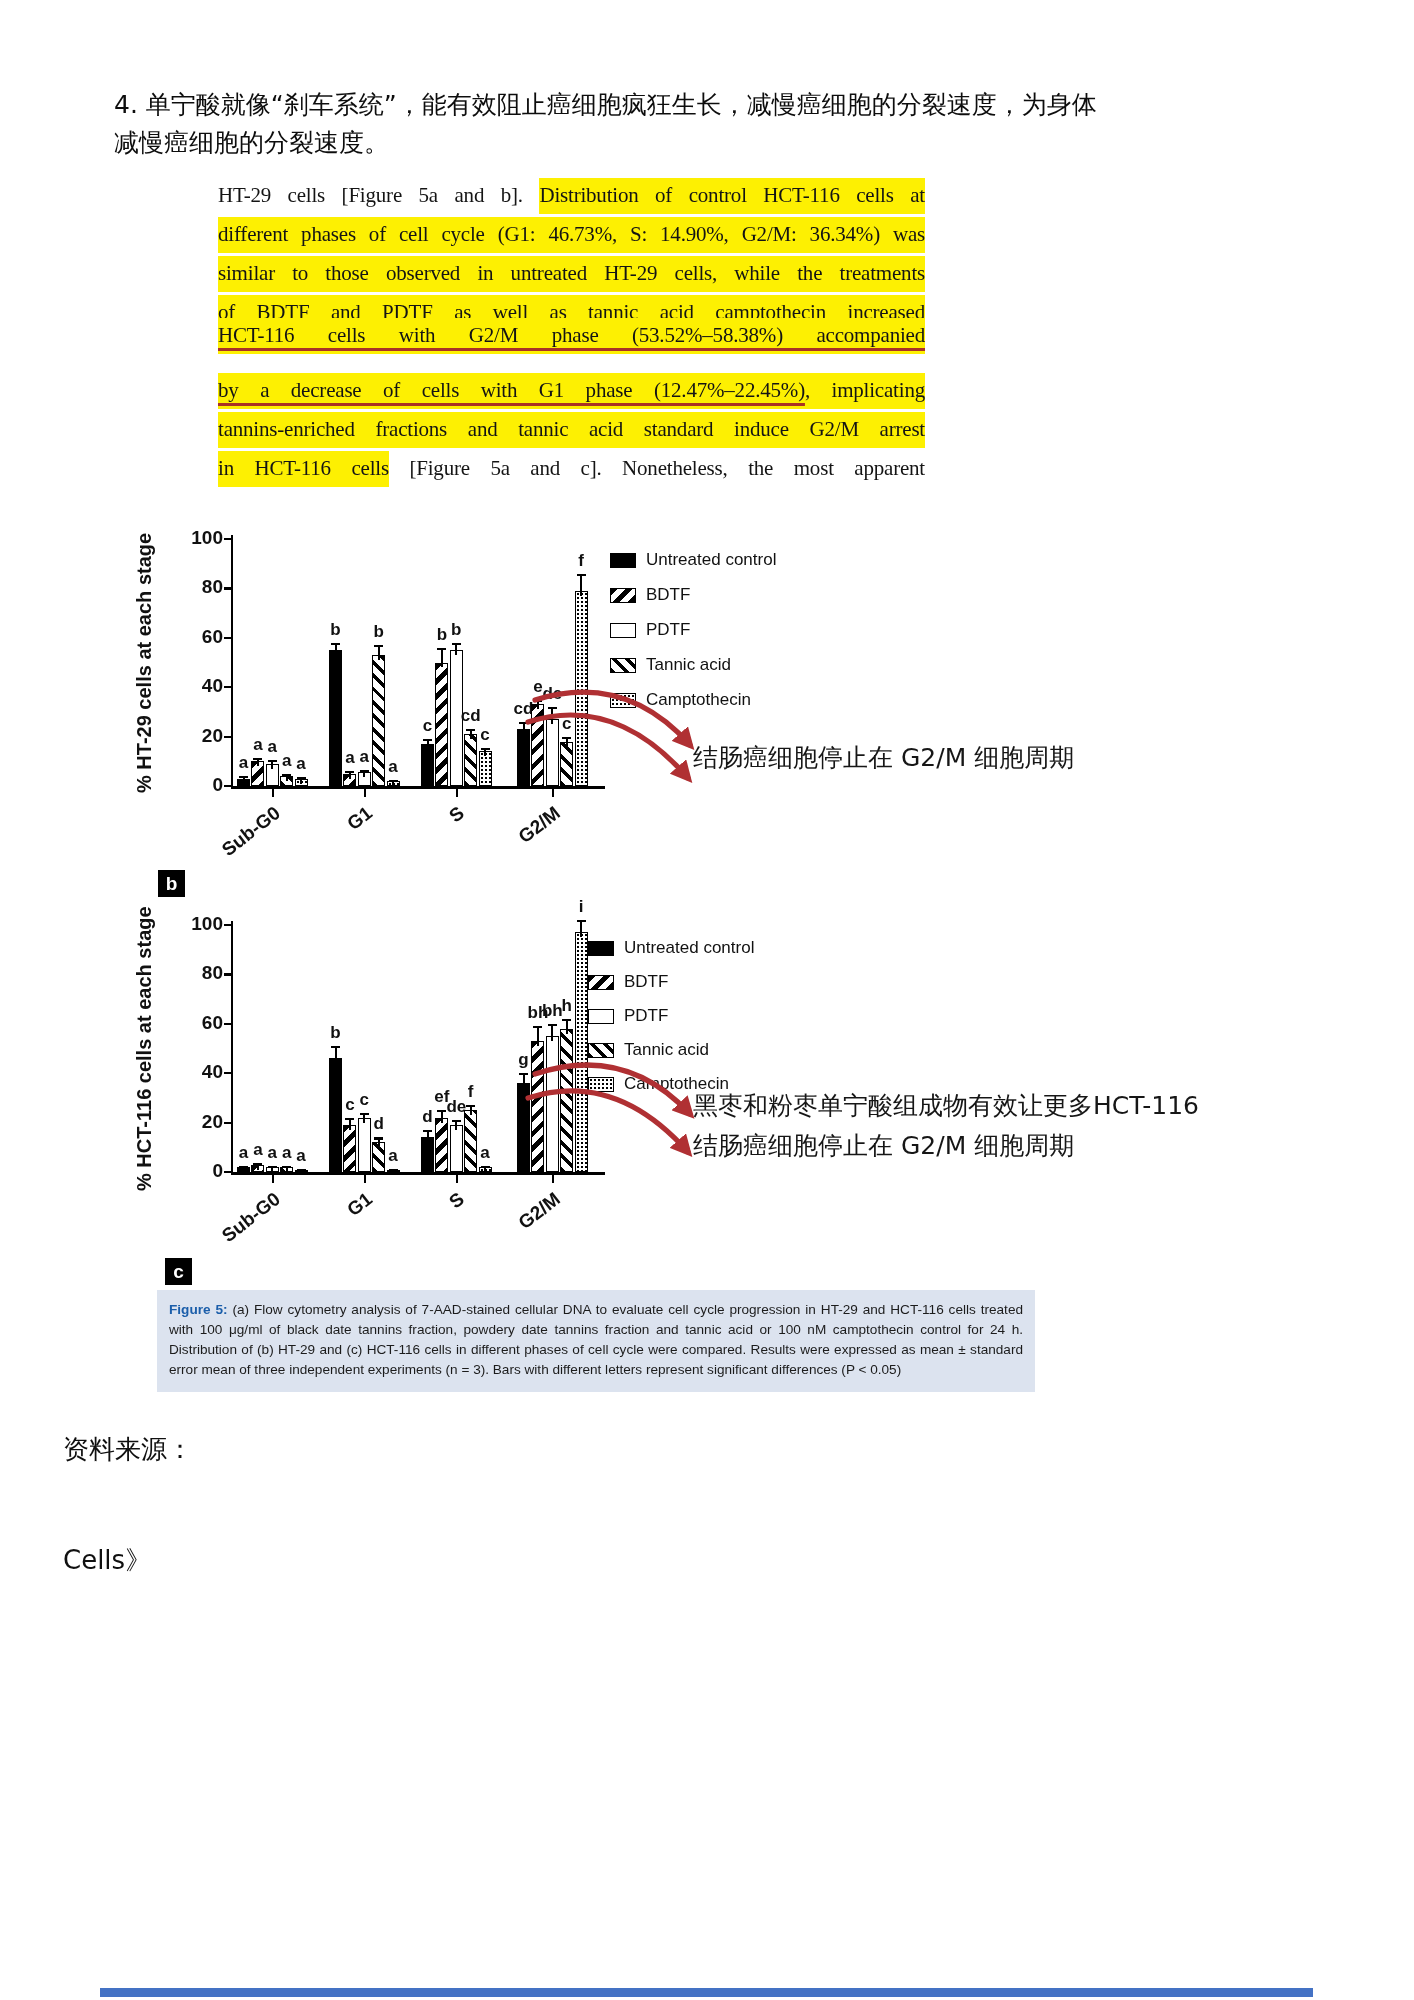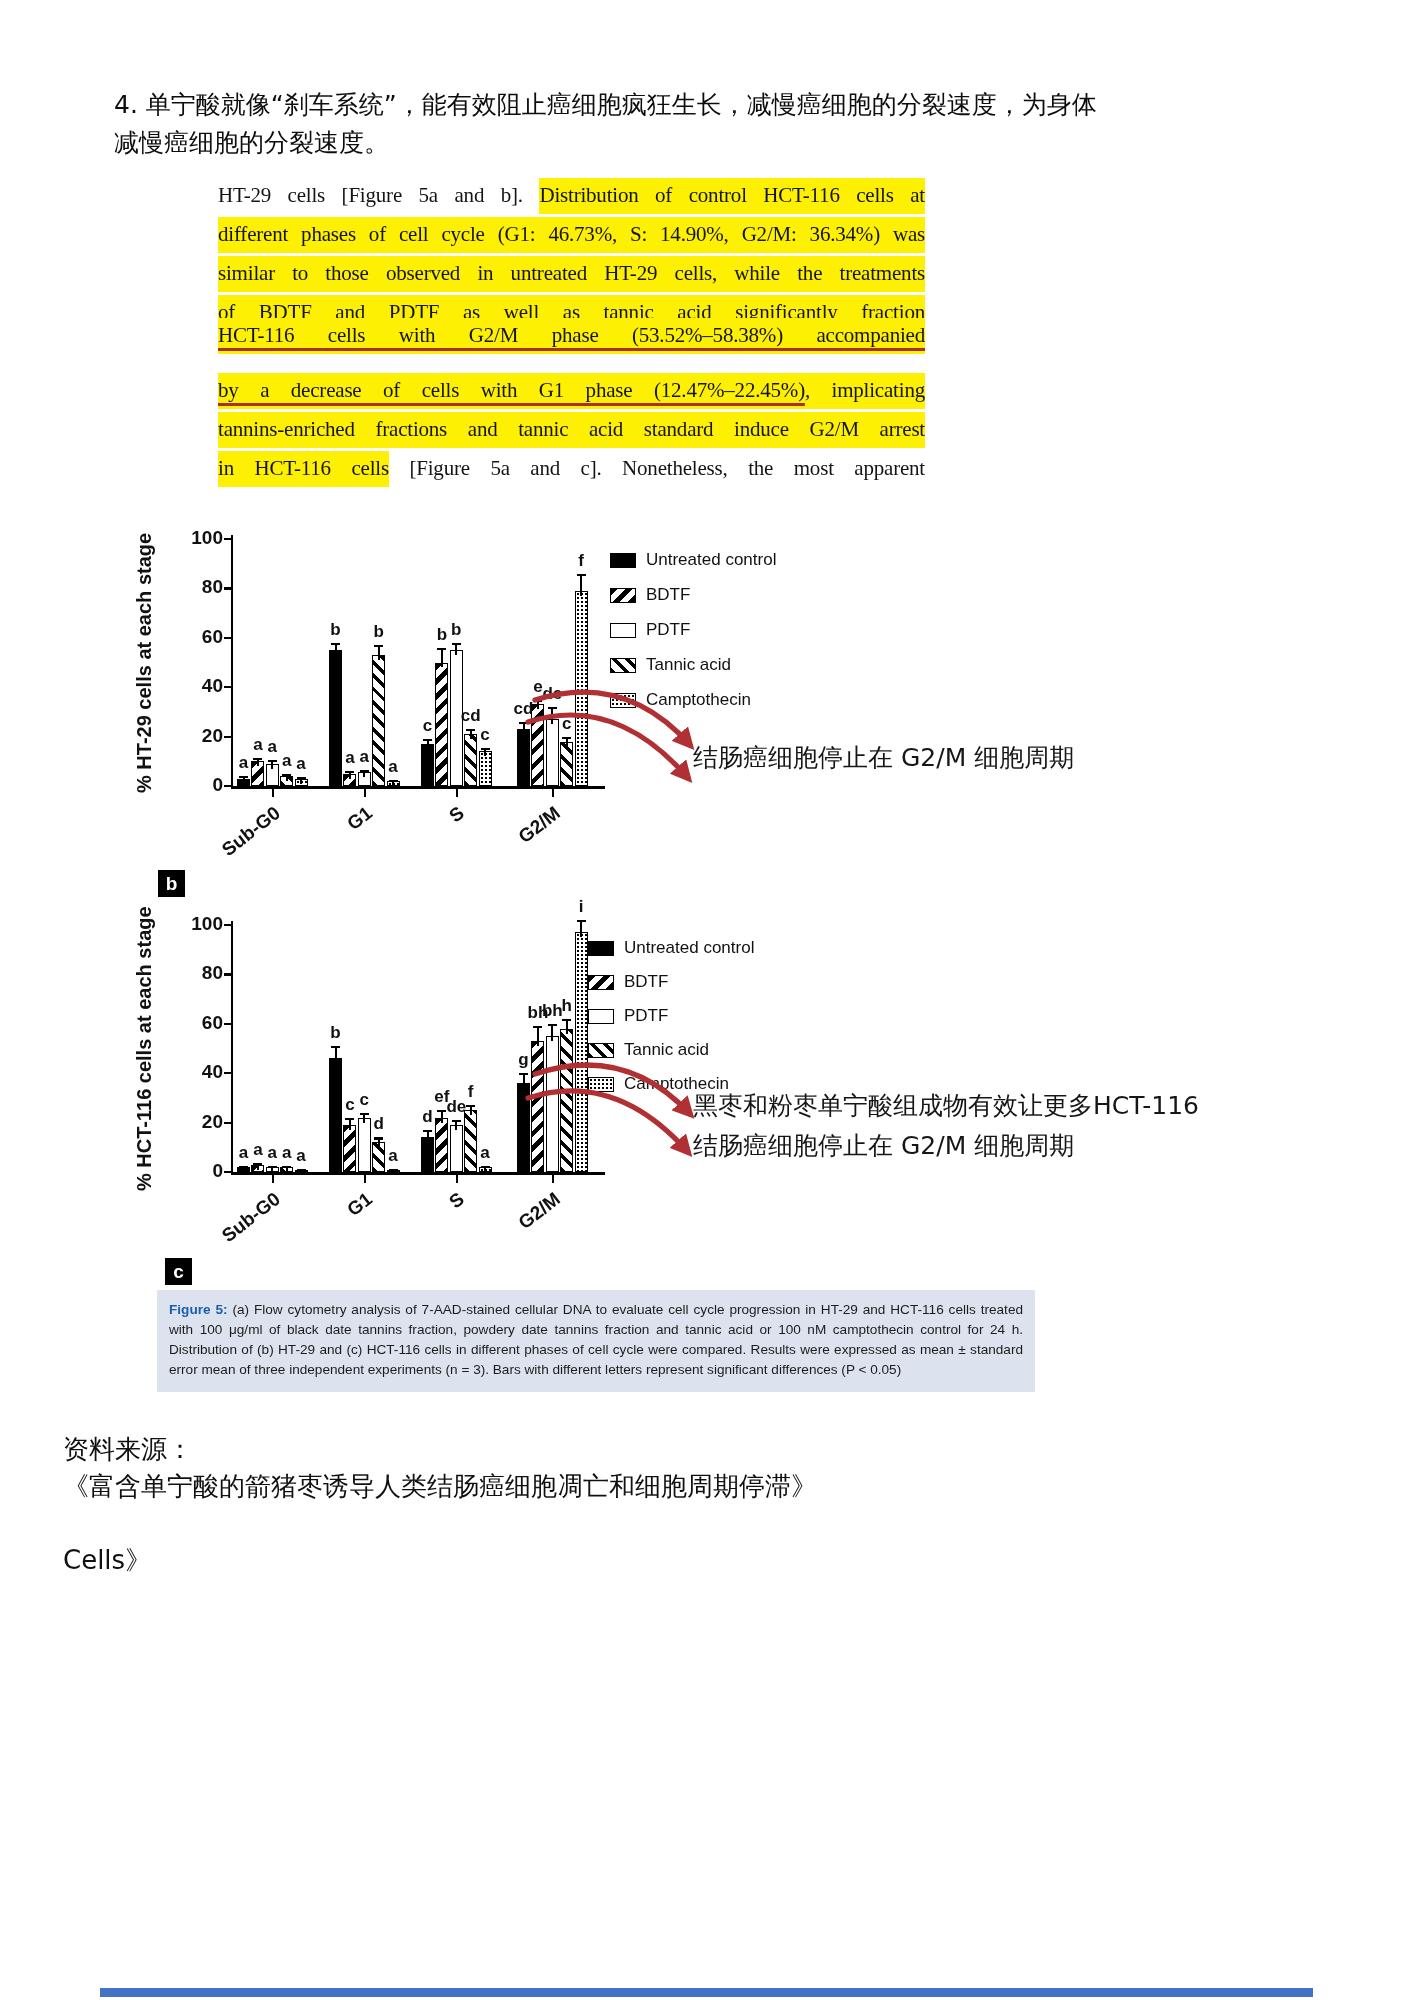--- a/index.html
+++ b/index.html
@@ -61,21 +61,21 @@
 
 <div class="canvas">
 
   <div class="intro-line" style="top:88px;">4. 单宁酸就像“刹车系统”，能有效阻止癌细胞疯狂生长，减慢癌细胞的分裂速度，为身体</div>
   <div class="intro-line" style="top:126px;">减慢癌细胞的分裂速度。</div>
 
   <div id="excerpt">
       <div class="ex-line" style="top: 183px;"><span class="">HT-29 cells [Figure 5a and b]. </span><span class="hl ">Distribution of control HCT-116 cells at</span></div>
       <div class="ex-line" style="top: 222px;"><span class="hl ">different phases of cell cycle (G1: 46.73%, S: 14.90%, G2/M: 36.34%) was</span></div>
       <div class="ex-line" style="top: 261px;"><span class="hl ">similar to those observed in untreated HT-29 cells, while the treatments</span></div>
-      <div class="ex-line" style="top: 300px;"><span class="hl ">of BDTF and PDTF as well as tannic acid </span><span class="hl ul">significantly fraction</span></div>
+      <div class="ex-line" style="top: 300px;"><span class="hl ">of BDTF and PDTF as well as tannic acid </span><span class="hl ul">camptothecin increased</span></div>
       <div class="ex-line" style="top: 323px;"><span class="hl ul">HCT-116 cells with G2/M phase (53.52%–58.38%) accompanied</span></div>
       <div class="ex-line" style="top: 378px;"><span class="hl ul">by a decrease of cells with G1 phase (12.47%–22.45%)</span><span class="hl ">, implicating</span></div>
       <div class="ex-line" style="top: 417px;"><span class="hl ">tannins-enriched fractions and tannic acid standard induce G2/M arrest</span></div>
       <div class="ex-line" style="top: 456px;"><span class="hl ">in HCT-116 cells</span><span class=""> [Figure 5a and c]. Nonetheless, the most apparent</span></div>
     </div>
 
   <div id="chart-b" class="chart" style="left:125px;top:510px;width:1090px;height:400px;">
       <div class="y-title" style="left: 4px; top: 4px; height: 297px;">% HT-29 cells at each stage</div>
       <div class="ytick-label" style="left: 54px; top: 264px;">0</div>
       <div class="tickmark" style="left: 99px; top: 275px; width: 9px; height: 2.2px;"></div>
@@ -353,17 +353,16 @@
     <div>结肠癌细胞停止在 G2/M 细胞周期</div>
   </div>
   <div class="annotation" style="left:693px;top:1086px;">
     <div>黑枣和粉枣单宁酸组成物有效让更多HCT-116</div>
     <div>结肠癌细胞停止在 G2/M 细胞周期</div>
   </div>
 
   <div class="caption-box"><span class="caption-label">Figure 5:</span> <span>(a) Flow cytometry analysis of 7-AAD-stained cellular DNA to evaluate cell cycle progression in HT-29 and HCT-116 cells treated with 100 μg/ml of black date tannins fraction, powdery date tannins fraction and tannic acid or 100 nM camptothecin control for 24 h. Distribution of (b) HT-29 and (c) HCT-116 cells in different phases of cell cycle were compared. Results were expressed as mean ± standard error mean of three independent experiments (n = 3). Bars with different letters represent significant differences (P &lt; 0.05)</span></div>
 
   <div class="src" style="top:1432px;">资料来源：</div>
-  <div class="src" style="top:1469px;">《富含单宁酸的箭猪枣诱导人类结肠癌细胞凋亡和细胞周期停滞》</div>
   <div class="src" style="top:1543px;">Cells》</div>
 
   <div class="bottom-bar"></div>
 </div>
 
 </body></html>

